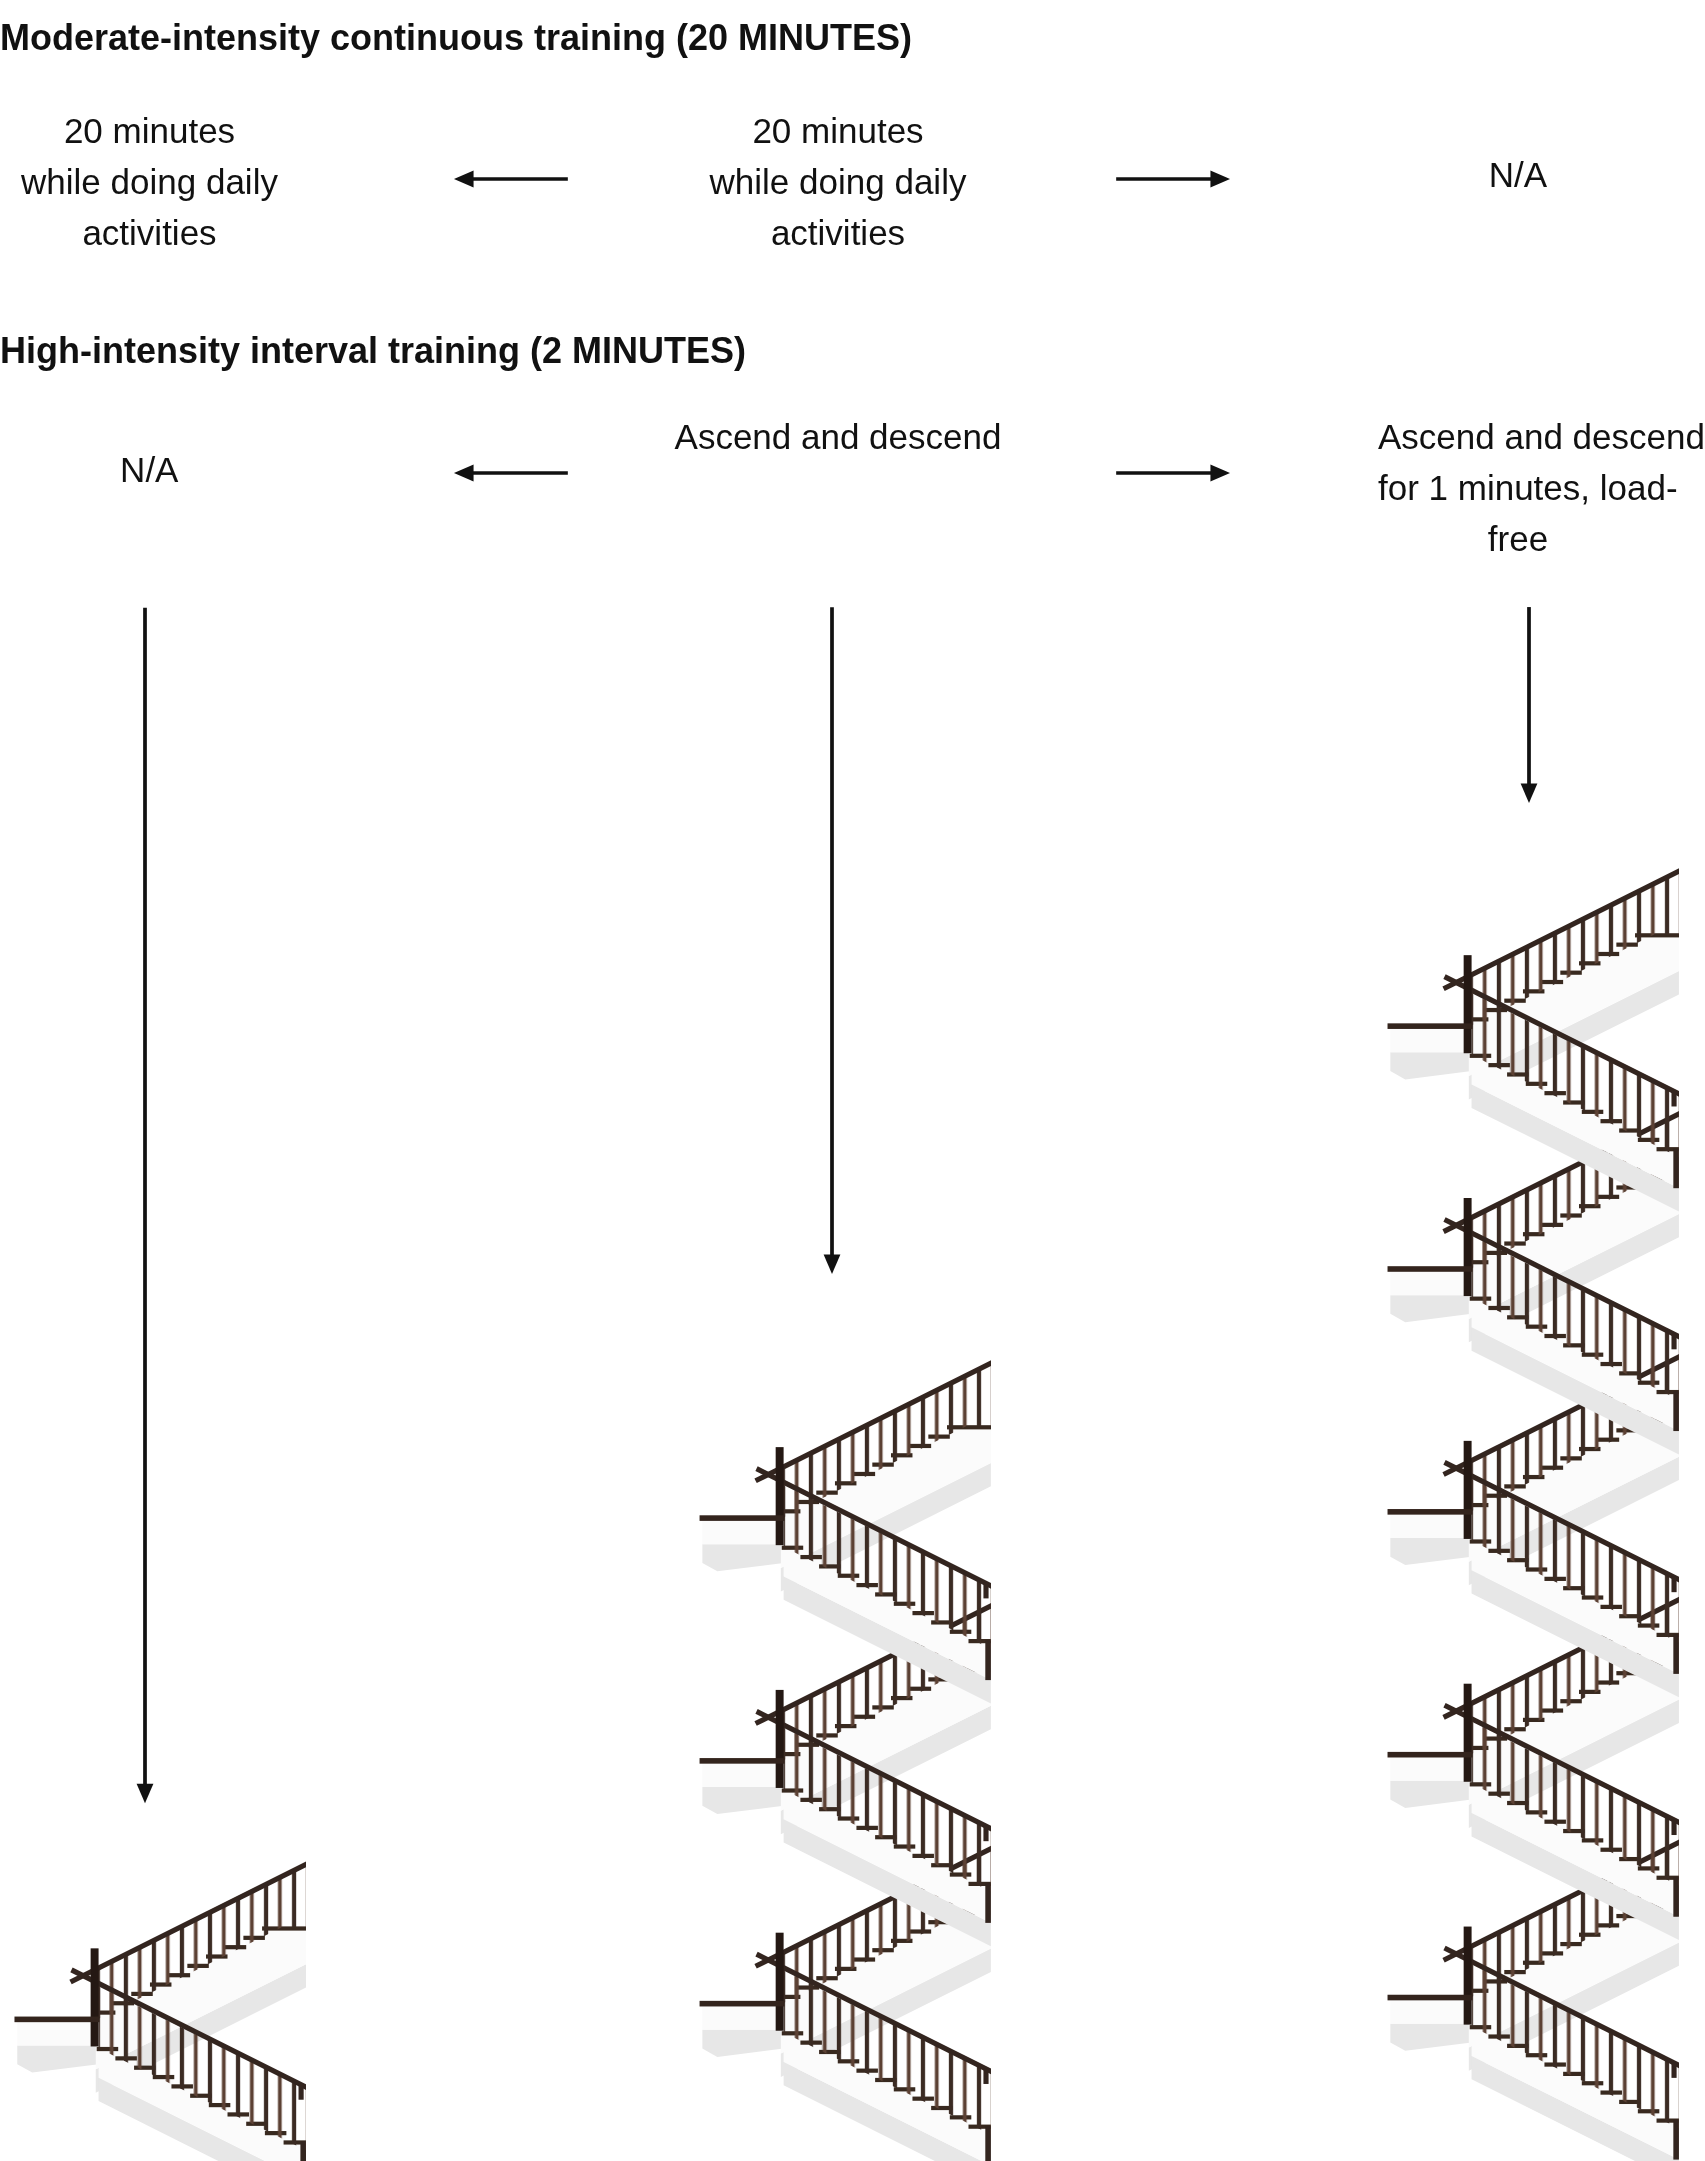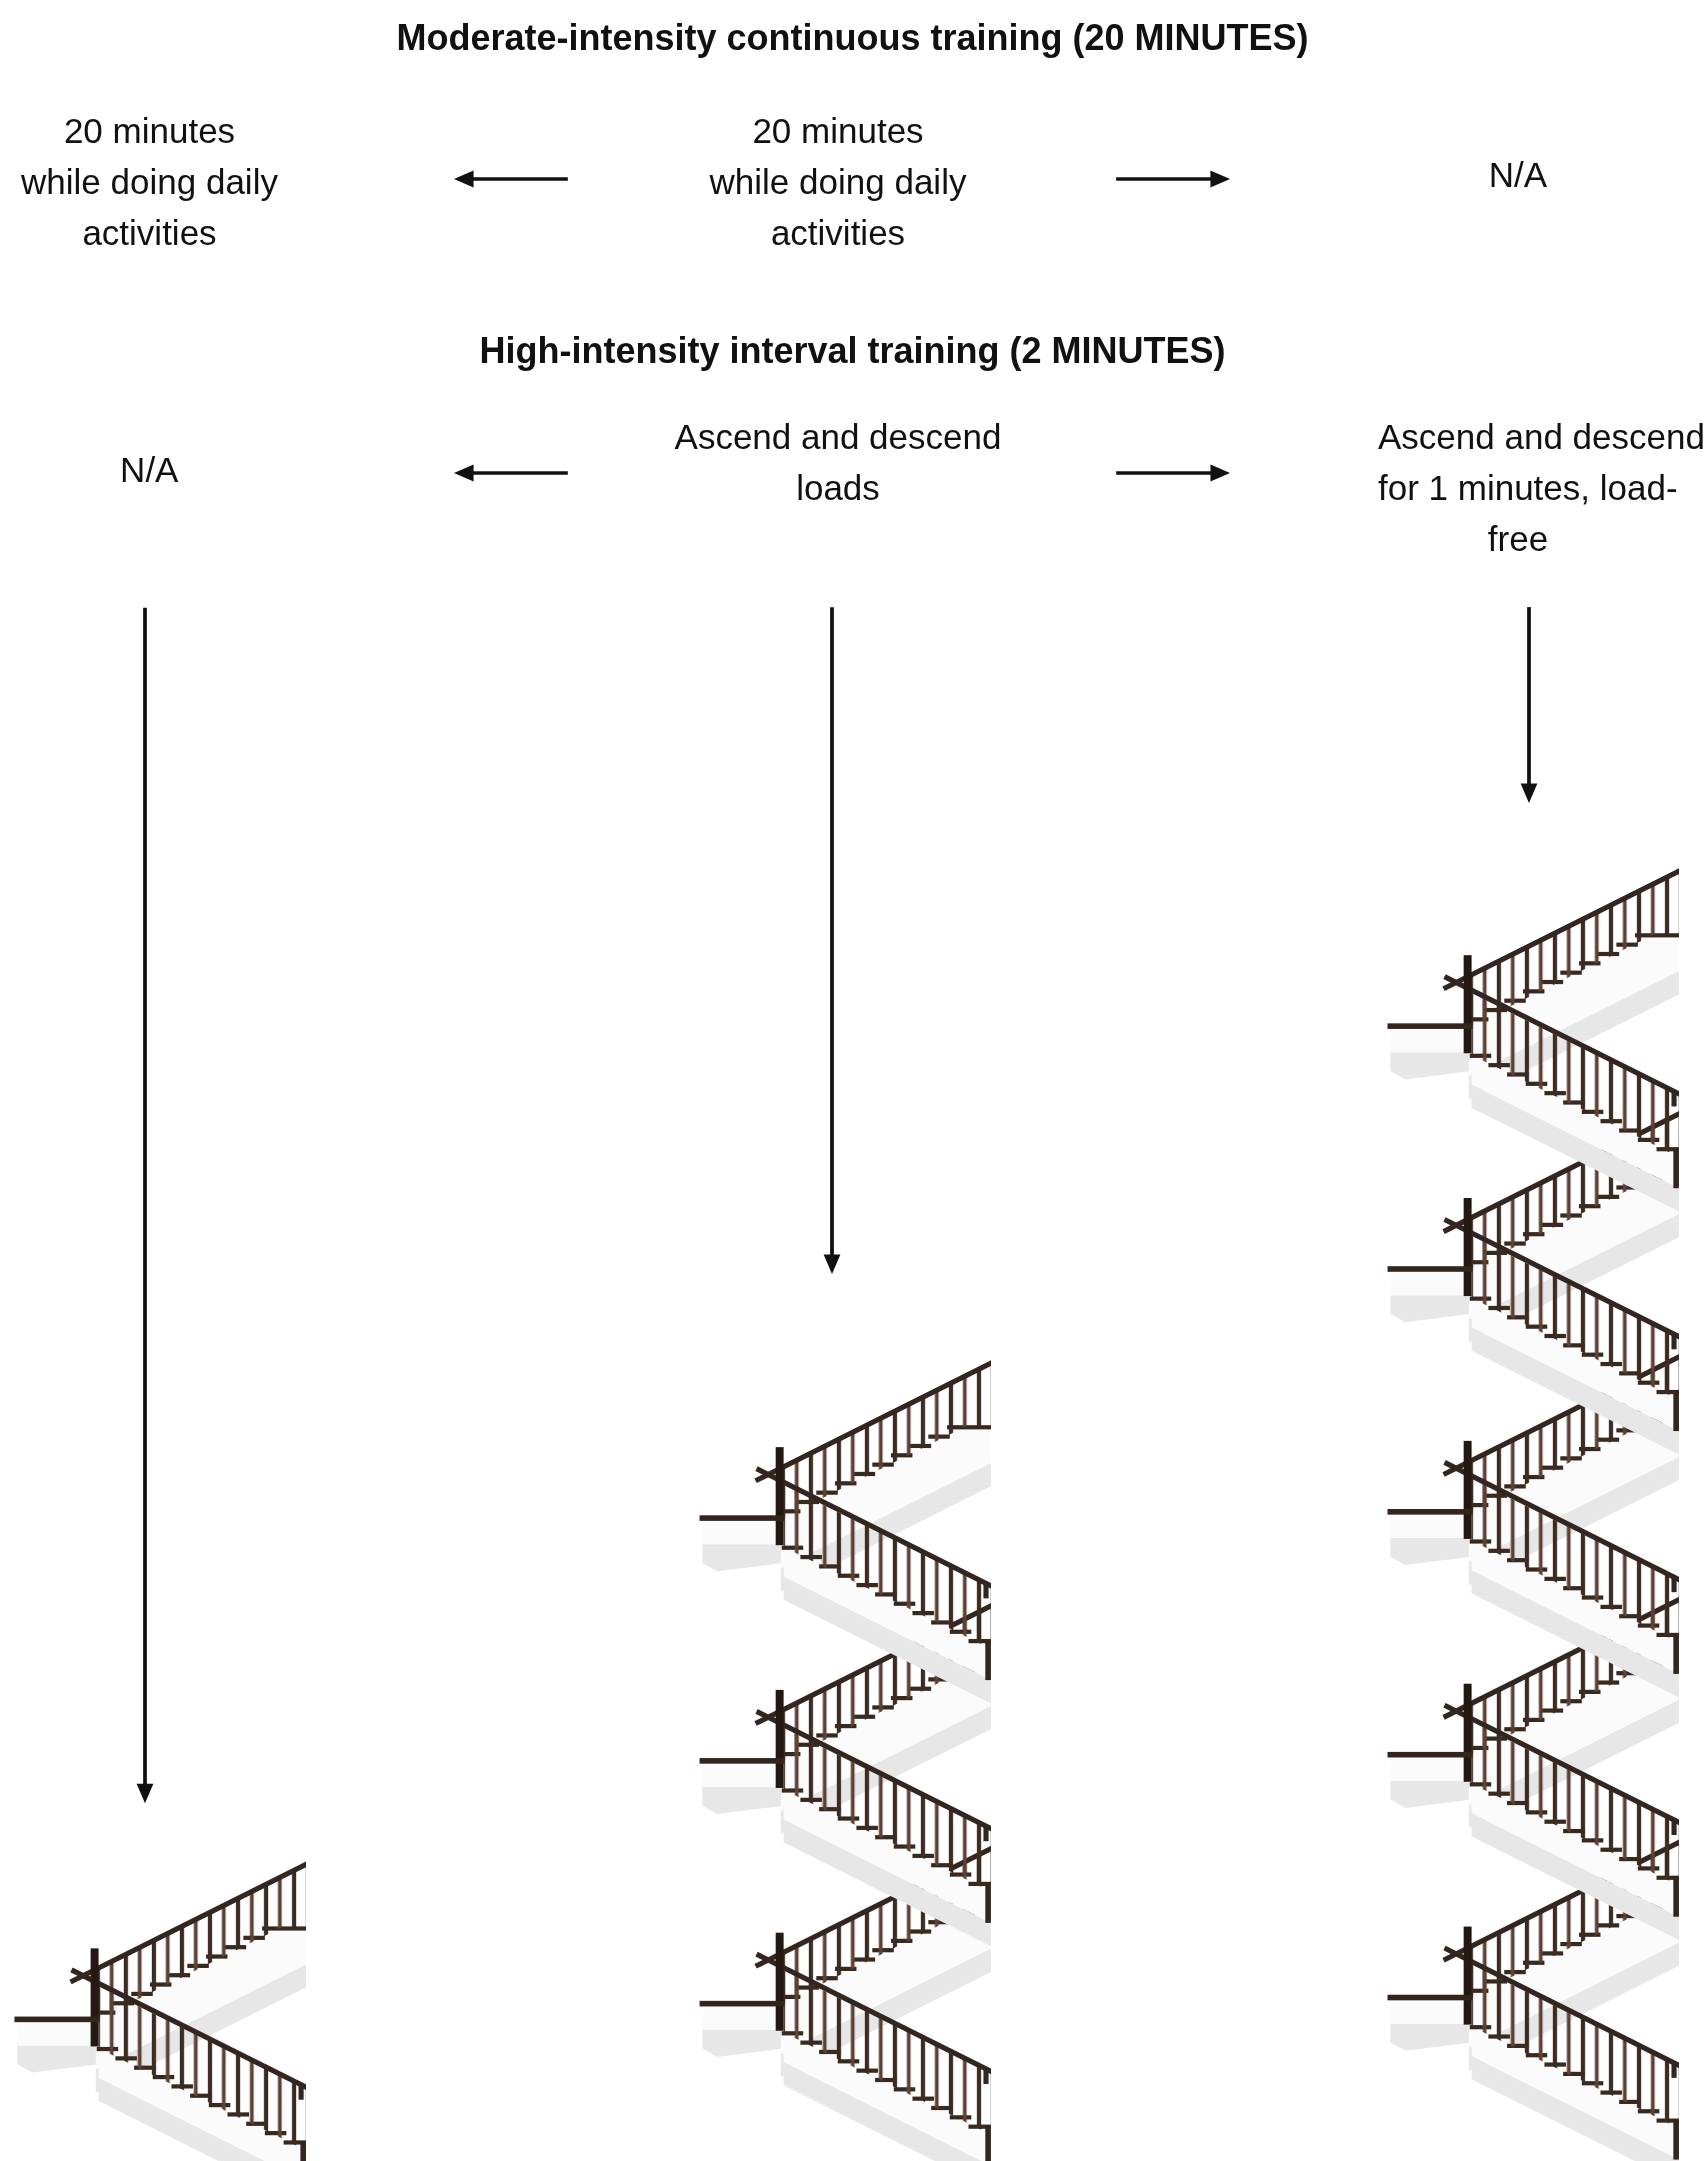--- a/index.html
+++ b/index.html
@@ -3,21 +3,21 @@
 <meta charset="utf-8">
 <style>
   html,body{margin:0;padding:0;}
   body{
     width:1705px;height:2161px;position:relative;overflow:hidden;
     background:var(--background,#ffffff);
     font-family:"Liberation Sans", sans-serif;
     color:var(--text,#111111);
   }
   .section-title{
-    position:absolute;left:0;width:1705px;text-align:center;
+    position:absolute;left:0;width:1705px;text-align:left;
     font-size:36px;font-weight:bold;line-height:47px;white-space:nowrap;
   }
   #mict-title{top:14px;}
   #hiit-title{top:327px;}
   .cell{
     position:absolute;text-align:center;
     font-size:35px;line-height:51px;font-weight:normal;
   }
   .cell .line{white-space:nowrap;}
   #mict-left{left:-14px;width:327px;top:105px;}
@@ -123,21 +123,20 @@
   <polygon class="arrow-head" points="244,30 202,12 202,48"></polygon>
 </svg>
 
 <div class="section-title" id="hiit-title">High-intensity interval training (2 MINUTES)</div>
 
 <div class="cell" id="hiit-left">
   <div class="line">N/A</div>
 </div>
 <div class="cell" id="hiit-center">
   <div class="line">Ascend and descend</div>
-  <div class="line">loads</div>
 </div>
 <div class="cell" id="hiit-right">
   <div class="line">Ascend and descend</div>
   <div class="line">for 1 minutes, load-</div>
   <div class="line">free</div>
 </div>
 
 <svg class="arrow-svg" style="left:451px;top:459px;" width="117" height="28" viewBox="0 0 250 60">
   <line class="arrow-line" x1="44" y1="30" x2="250" y2="30"></line>
   <polygon class="arrow-head" points="6,30 48,12 48,48"></polygon>

